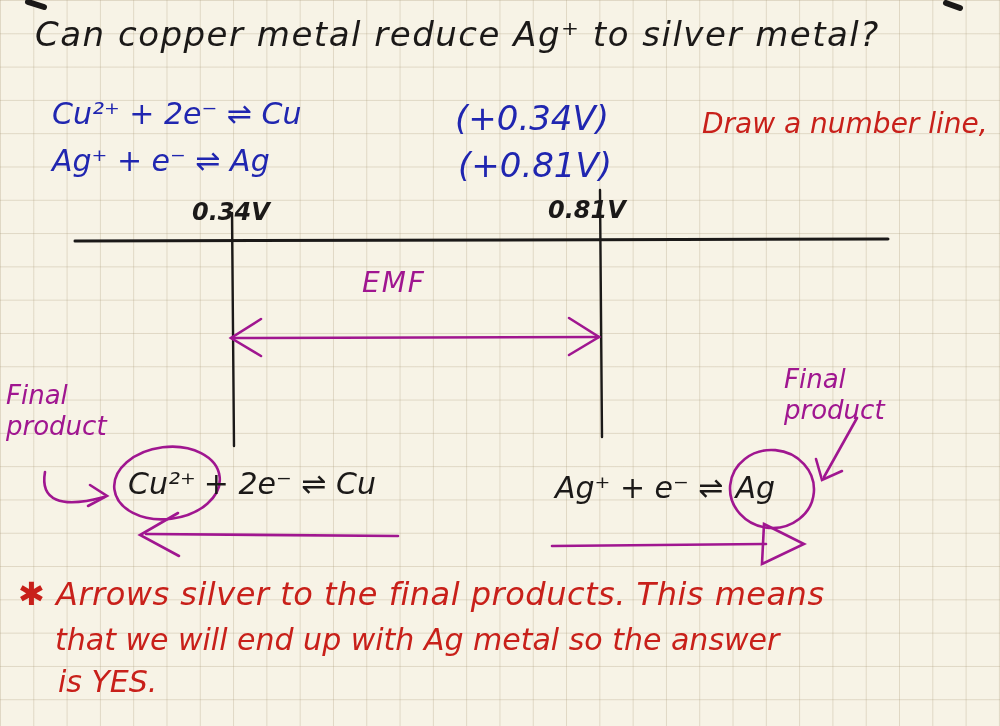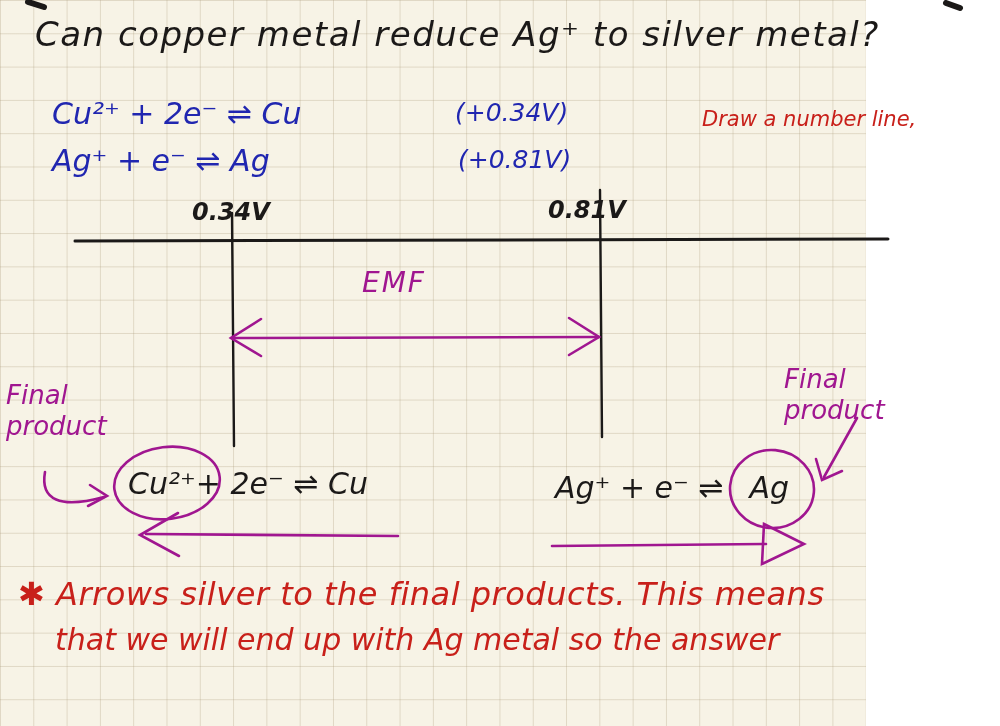--- a/index.html
+++ b/index.html
@@ -1,36 +1,36 @@
 <!DOCTYPE html>
 <html><head>
 <meta charset="utf-8">
 <style>
   html,body{margin:0;padding:0;}
   body{
     width:1000px;height:726px;overflow:hidden;
     font-family:"DejaVu Sans",sans-serif;
   }
   .page{
-    position:relative;width:866px;height:726px;
+    position:relative;width:1000px;height:726px;
     background-color:#f7f3e6;
     background-image:
       linear-gradient(to right, rgba(176,160,128,0.33) 1px, transparent 1px),
       linear-gradient(to bottom, rgba(176,160,128,0.33) 1px, transparent 1px);
     background-size:33.3px 33.3px;
   }
   .ink-layer{position:absolute;left:0;top:0;width:1000px;height:726px;pointer-events:none;}
   .txt{position:absolute;font-style:italic;white-space:nowrap;color:#1b1918;}
   .title{left:35px;top:14px;font-size:34px;letter-spacing:1.5px;}
   .blue{color:#2026b0;}
   .red{color:#c8201a;}
   .magenta{color:#a01690;}
   .eq{font-size:30px;}
-  .pot{font-size:25px;}
-  .note{font-size:21px;}
+  .pot{font-size:34px;}
+  .note{font-size:28px;}
   .ticklabel{font-size:24px;font-weight:bold;}
   .emf{font-size:28px;letter-spacing:2px;}
   .fp{font-size:26px;white-space:normal;width:105px;line-height:1.2;}
   .beq{font-size:30px;}
   .concl{font-size:32px;letter-spacing:0.5px;}
   .concl2{font-size:30px;}
 </style>
 </head>
 <body>
 
@@ -86,22 +86,23 @@
 
   <div class="txt ticklabel" style="left:192px;top:198px">0.34V</div>
   <div class="txt ticklabel" style="left:548px;top:196px">0.81V</div>
 
   <div class="txt magenta emf" style="left:362px;top:266px">EMF</div>
 
   <div class="txt magenta fp" style="left:6px;top:380px">Final product</div>
   <div class="txt magenta fp" style="left:784px;top:364px">Final product</div>
 
   <div class="txt beq" style="left:128px;top:466px">
-    <span>Cu²⁺</span><span style="margin-left:0">+ 2e⁻ ⇌ Cu</span>
+    <span>Cu²⁺</span><span style="margin-left:8px">+ 2e⁻ ⇌ Cu</span>
   </div>
   <div class="txt beq" style="left:555px;top:470px">
-    <span>Ag⁺ + e⁻ ⇌</span><span style="margin-left:26px">Ag</span>
+    <span>Ag⁺ + e⁻ ⇌</span><span style="margin-left:12px">Ag</span>
   </div>
 
   <div class="txt red concl" style="left:18px;top:575px">✱ Arrows silver to the final products. This means</div>
   <div class="txt red concl2" style="left:55px;top:622px">that we will end up with Ag metal so the answer</div>
+  <div class="txt red concl2" style="left:58px;top:664px">is YES.</div>
 
 </div>
 
 </body></html>

